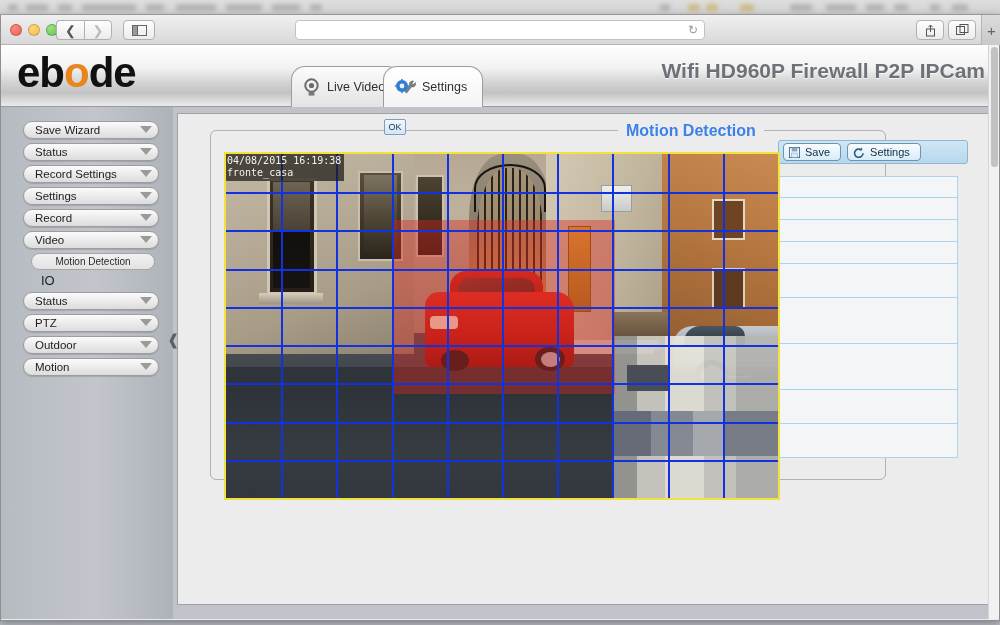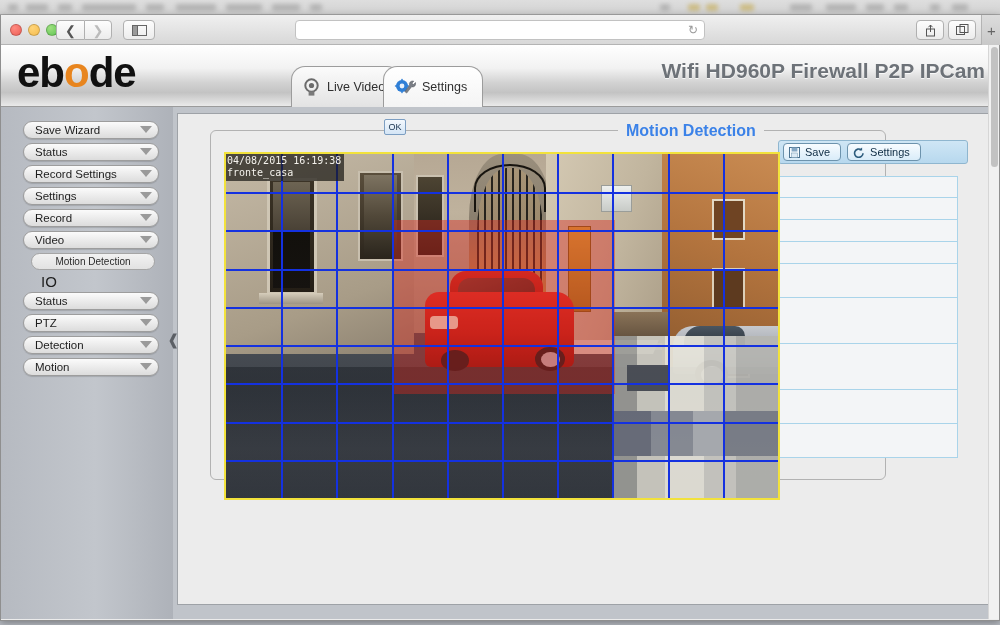--- a/index.html
+++ b/index.html
@@ -178,22 +178,22 @@
     height: 17px;
     background: linear-gradient(#f2f2f2, #e2e2e2);
     border: 1px solid #a5a5a5;
     border-radius: 9px;
     display: flex; align-items: center; justify-content: center;
     font-size: 10px; color: #2a2a2a;
   }
   .submenu-plain {
     margin: 0 18px 4px 40px;
     height: 15px;
-    display: flex; 
-    font-size: 15px; color: #1d1d1d;
+    display: flex; align-items: center;
+    font-size: 13px; color: #1d1d1d;
   }
   #sidebar-handle {
     position: absolute; left: 166px; top: 222px;
     width: 14px; height: 22px;
     color: #5b5f65; font-size: 15px;
     line-height: 22px;
   }
 
   
   #main-panel {
@@ -678,21 +678,21 @@
 
           <div class="menu-item">
             <span>Status</span>
             <span class="caret"></span>
           </div>
           <div class="menu-item">
             <span>PTZ</span>
             <span class="caret"></span>
           </div>
           <div class="menu-item">
-            <span>Detection</span>
+            <span>Outdoor</span>
             <span class="caret"></span>
           </div>
           <div class="menu-item">
             <span>Motion</span>
             <span class="caret"></span>
           </div>
 
           <div id="sidebar-handle">❰</div>
         </div>
 

